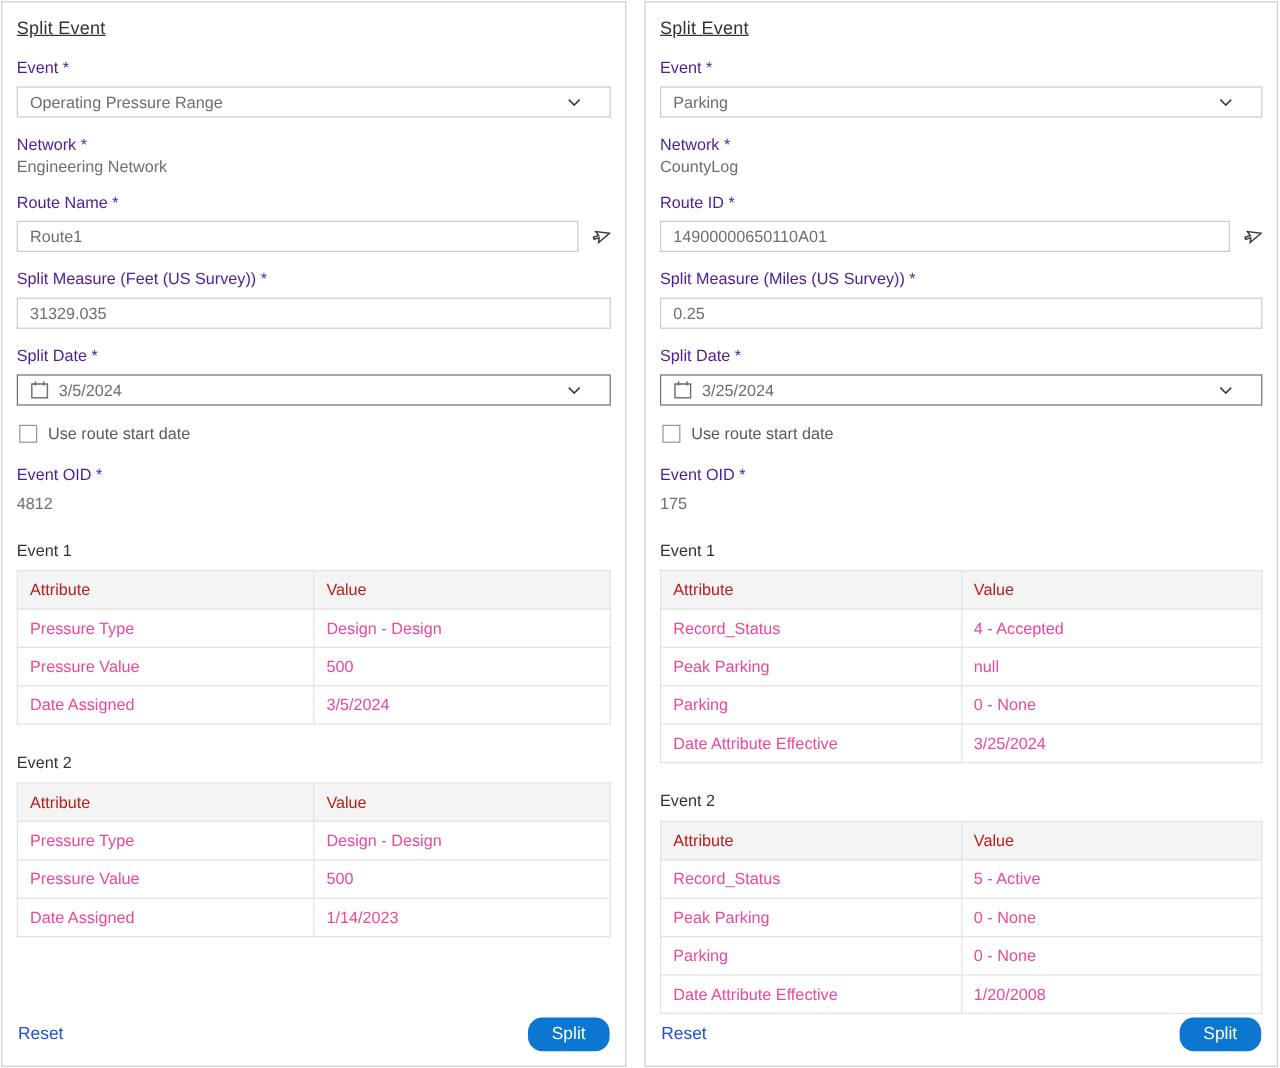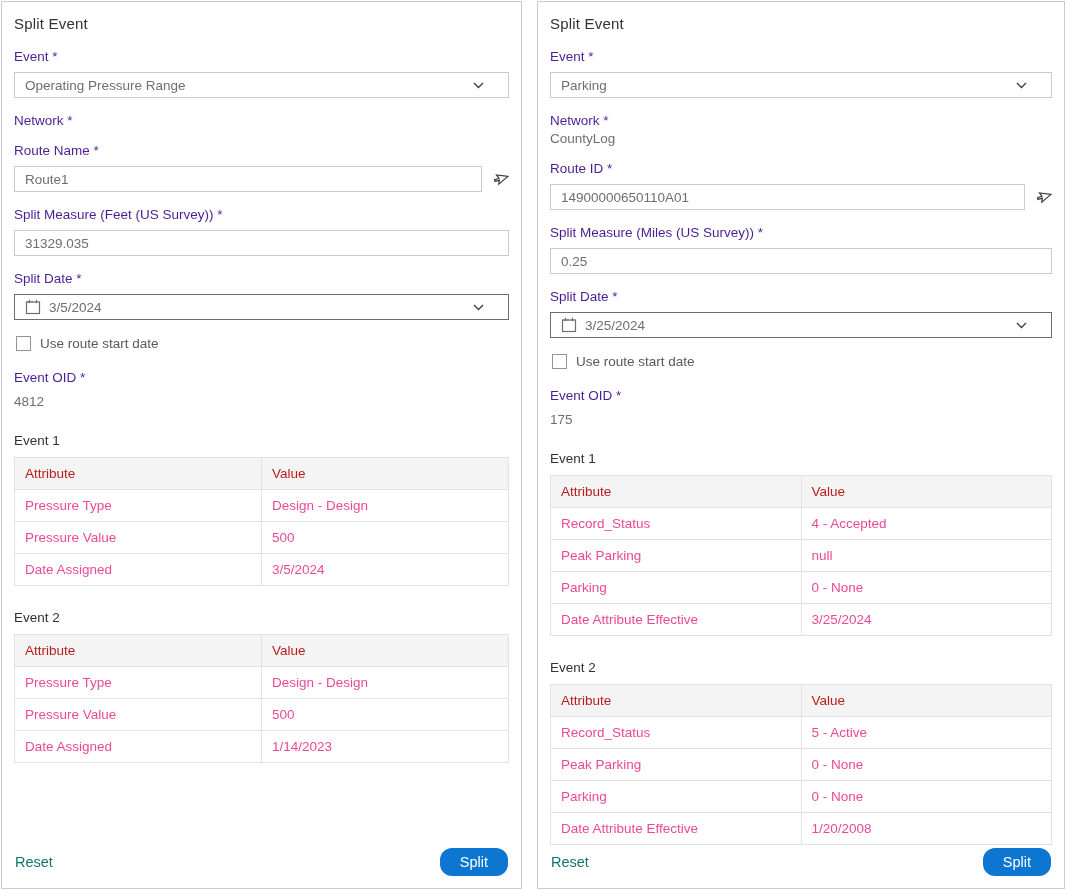--- a/index.html
+++ b/index.html
@@ -11,21 +11,21 @@
   .panel {
     position: relative;
     border: 1px solid #cccccc;
     background: #ffffff;
     height: 888px;
     padding: 13px 12px;
   }
   .panel-left  { width: 521px; }
   .panel-right { width: 528px; }
 
-  .panel-title { font-size: 15px; color: #323232; letter-spacing: .2px; }
+  .panel-title { font-size: 15px; color: #323232; letter-spacing: .2px; text-decoration: underline; }
 
   .field-label { font-size: 13.5px; color: #4c1d95; margin: 15px 0 8px; }
   .first-label { margin-top: 17px; }
   .static-value { font-size: 13.5px; color: #6e6e6e; margin-top: 3px; }
 
   .selectbox, .textinput, .datebox {
     height: 26px; width: 100%;
     border: 1px solid #cacaca; background: #ffffff;
     display: flex; align-items: center;
     font-size: 13.5px; color: #6e6e6e;
@@ -63,21 +63,21 @@
     border: 1px solid #e2e2e2;
   }
   table.attr-table th { background: #f4f4f4; color: #b91c1c; }
   table.attr-table td { color: #ec4899; background: #fff; }
 
   .footer {
     position: absolute; left: 13px; right: 13px; bottom: 12px;
     display: flex; align-items: center; justify-content: space-between;
   }
   .reset-link {
-    color: #0f766e; font-size: 14.5px; text-decoration: none; cursor: pointer;
+    color: #1d4ed8; font-size: 14.5px; text-decoration: none; cursor: pointer;
   }
   .split-btn {
     background: #0d76d1; color: #ffffff; border: none;
     font-size: 14.5px; font-family: "Liberation Sans", sans-serif;
     padding: 6px 20px; border-radius: 12px; cursor: pointer;
   }
 
   .icon-cal svg, .icon-chevron svg, .icon-pointer svg { display: block; }
 </style>
 </head>
@@ -92,20 +92,21 @@
     <div class="selectbox">
       <span>Operating Pressure Range</span>
       <span class="icon-chevron">
         <svg width="11" height="7" viewBox="0 0 11 7">
             <path d="M1 1 L5.5 5.5 L10 1" fill="none" stroke="#404040" stroke-width="1.4"></path>
           </svg>
       </span>
     </div>
 
     <div class="field-label" style="margin-bottom:0;">Network *</div>
+    <div class="static-value">Engineering Network</div>
 
     <div class="field-label">Route Name *</div>
     <div class="route-row">
       <input class="textinput" value="Route1" style="">
       <button class="pointer-btn">
         <span class="icon-pointer">
           <svg width="17" height="17" viewBox="0 0 17 17">
             <path d="M4.5 1.5 L4.5 13 L7.5 10.2 L9.4 14.4 L11.1 13.7 L9.3 9.6 L13.3 9.6 Z" fill="#ffffff" stroke="#3b3b3b" stroke-width="1.2" transform="rotate(97 8.5 8.5)"></path>
           </svg>
         </span>

